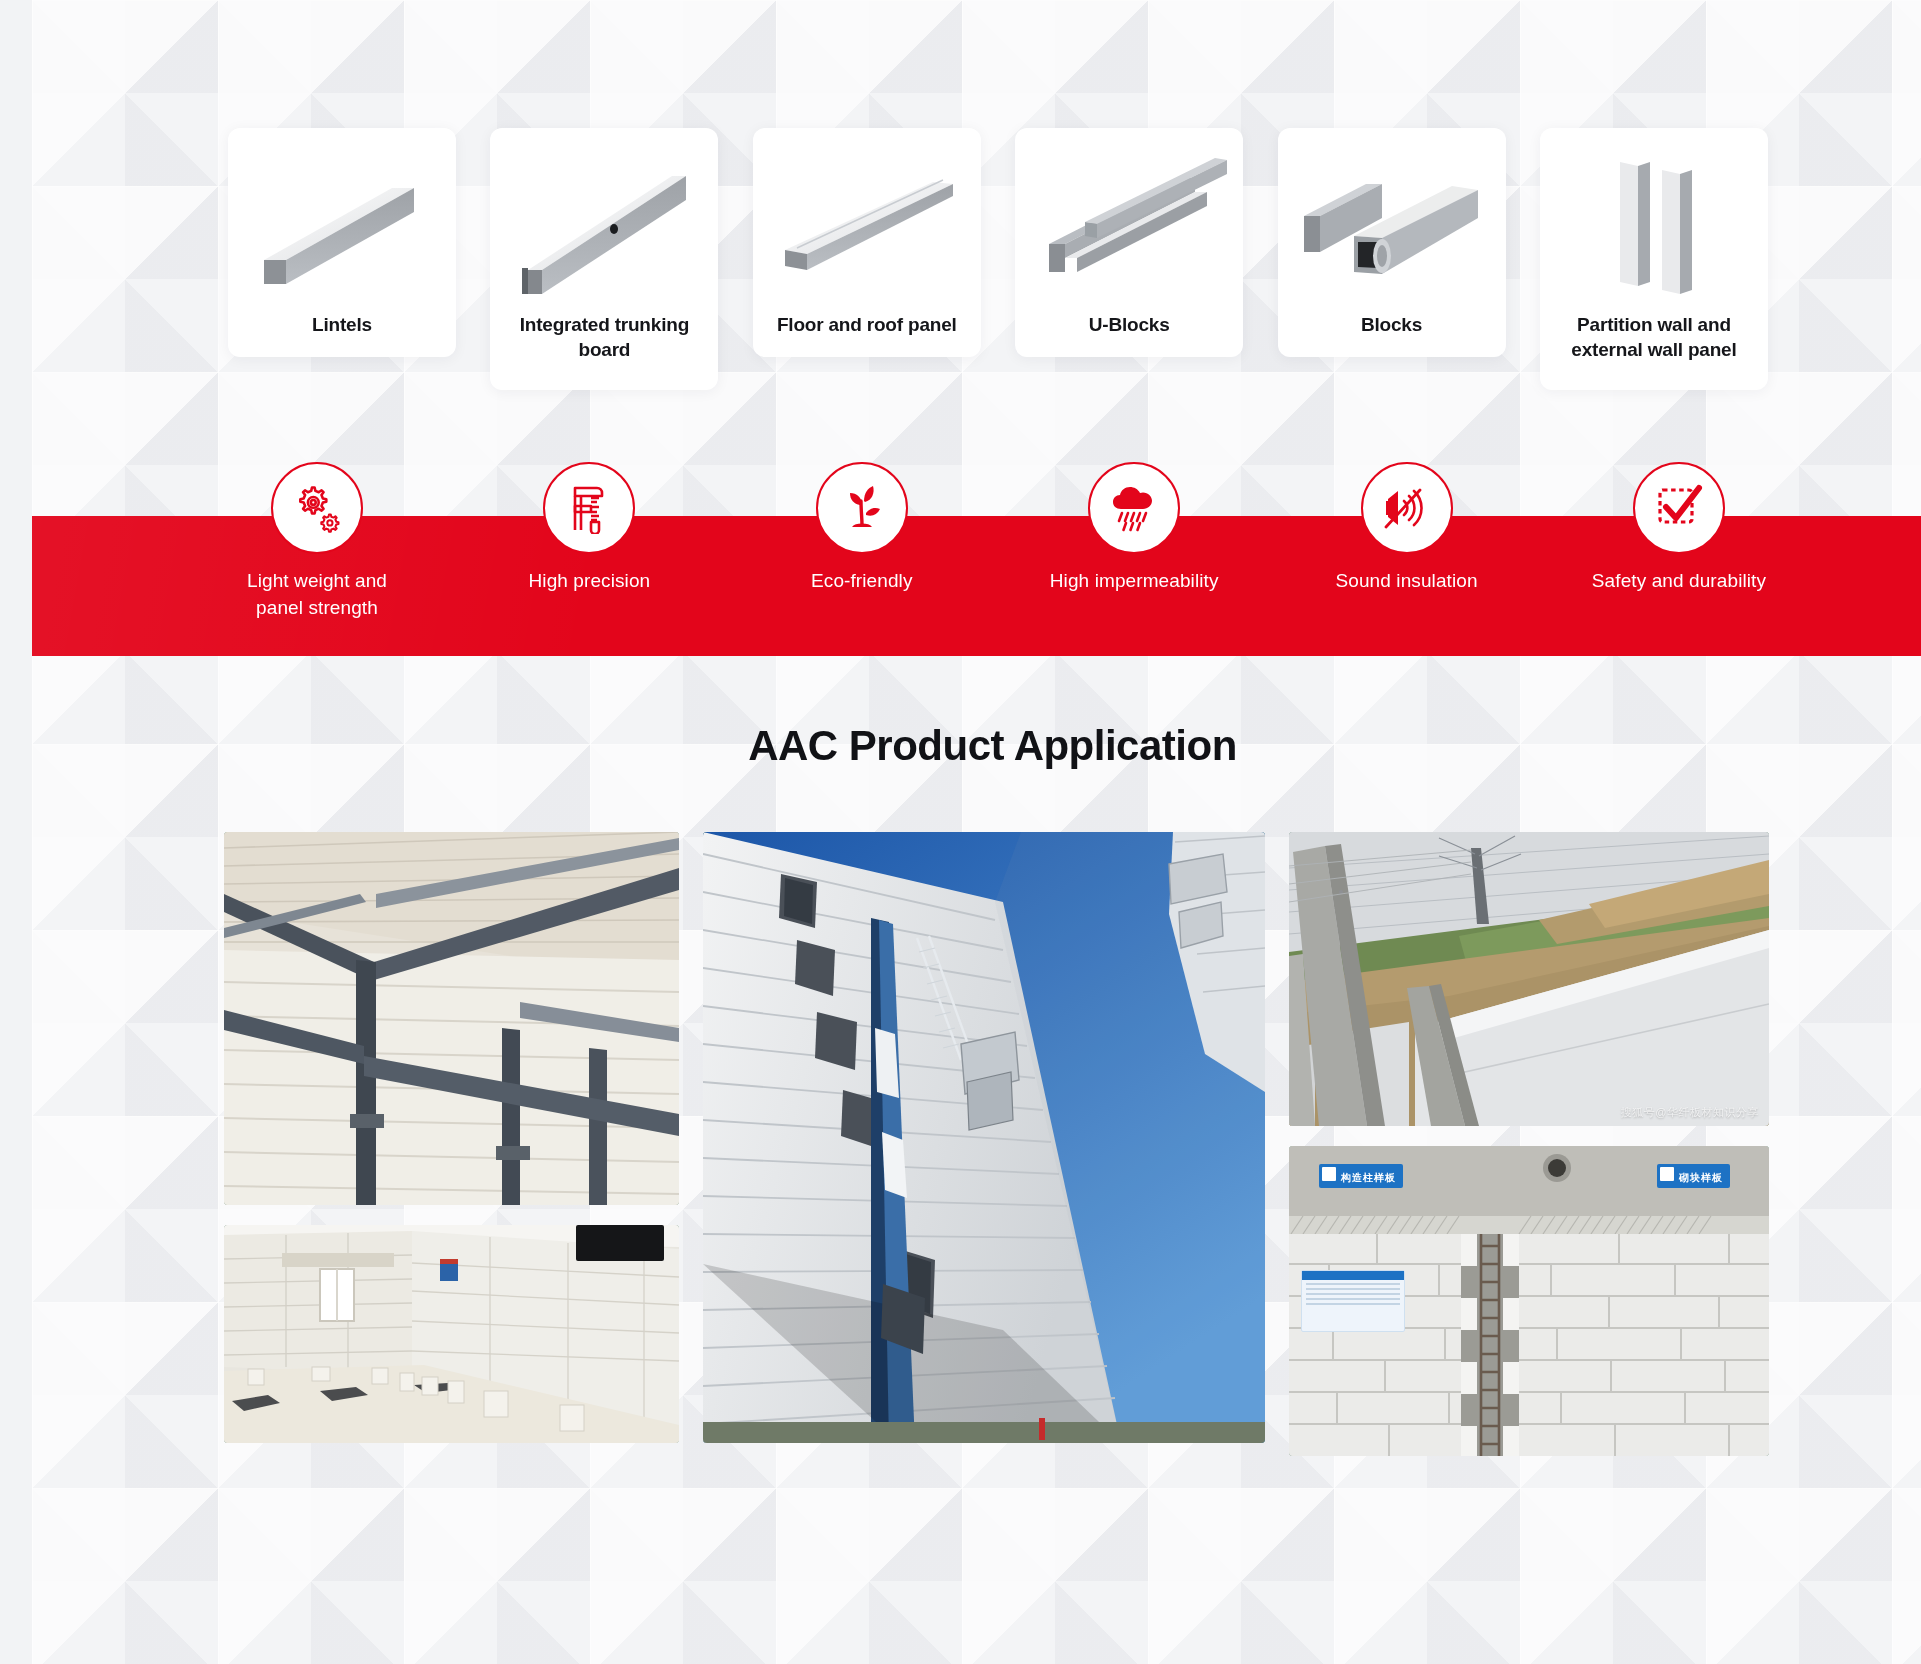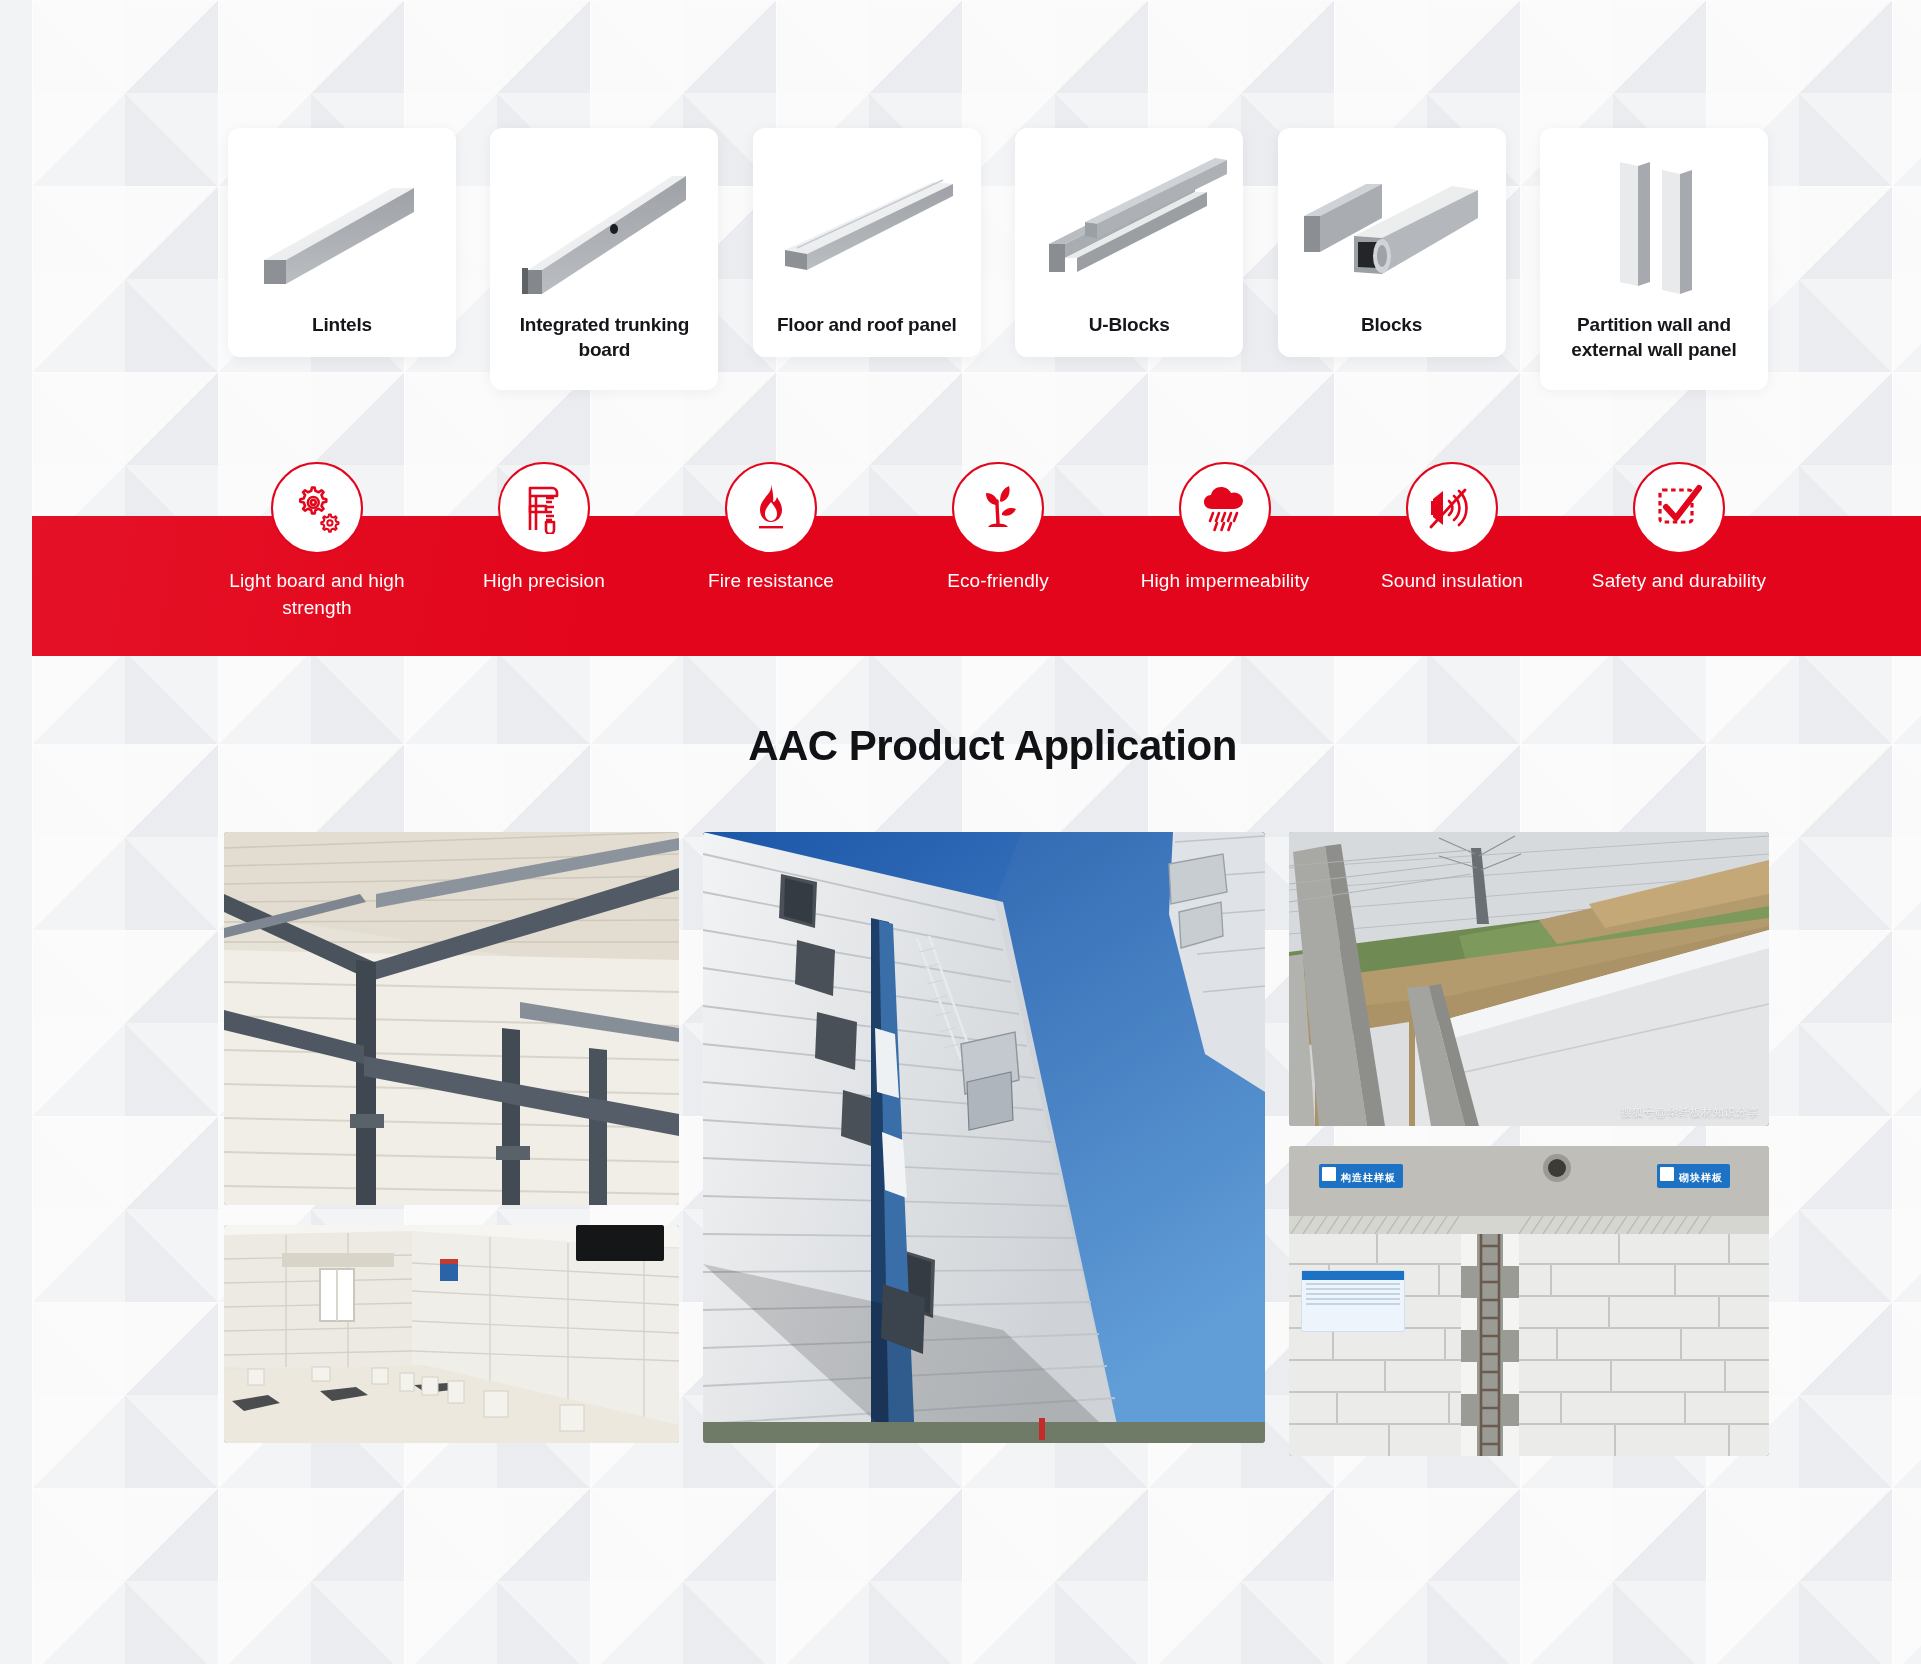--- a/index.html
+++ b/index.html
@@ -332,47 +332,37 @@
     <div class="feature">
       <div class="feature-circle">
         <svg width="54" height="54" viewBox="0 0 54 54" fill="none" stroke="#e3051b" stroke-width="2.6">
           <path d="M22 6.5l2.6.0 .8 3.4 3.3 1.4 2.9-2 1.9 1.9-2 2.9 1.4 3.3 3.4.8v2.6l-3.4.8-1.4 3.3 2 2.9-1.9 1.9-2.9-2-3.3 1.4-.8 3.4H22l-.8-3.4-3.3-1.4-2.9 2-1.9-1.9 2-2.9-1.4-3.3-3.4-.8v-2.6l3.4-.8 1.4-3.3-2-2.9 1.9-1.9 2.9 2 3.3-1.4z" stroke-linejoin="round"></path>
           <circle cx="23.3" cy="21.4" r="5.4"></circle>
           <circle cx="23.3" cy="21.4" r="2.4"></circle>
           <path d="M39 33.5l1.8 0 .5 2.2 2.2.9 1.9-1.3 1.3 1.3-1.3 1.9.9 2.2 2.2.5v1.8l-2.2.5-.9 2.2 1.3 1.9-1.3 1.3-1.9-1.3-2.2.9-.5 2.2H39l-.5-2.2-2.2-.9-1.9 1.3-1.3-1.3 1.3-1.9-.9-2.2-2.2-.5v-1.8l2.2-.5.9-2.2-1.3-1.9 1.3-1.3 1.9 1.3 2.2-.9z" stroke-width="2" stroke-linejoin="round"></path>
           <circle cx="39.9" cy="41.9" r="2.6" stroke-width="2"></circle>
         </svg>
       </div>
-      <div class="feature-label">Light board and high strength</div>
+      <div class="feature-label">Light weight and panel strength</div>
     </div>
 
     <div class="feature">
       <div class="feature-circle">
         <svg width="48" height="52" viewBox="0 0 48 52" fill="none" stroke="#e3051b" stroke-width="2.6" stroke-linejoin="round">
           <path d="M10 6h22c3 0 5 2 5 5v3H10z"></path>
           <path d="M10 14v34"></path>
             <path d="M16 14v34"></path>
           <rect x="10" y="24" width="16" height="6"></rect>
           <path d="M26 16h8M26 20h6M26 25h8M26 30h6M26 34h8M26 38h6"></path>
           <path d="M26 40h8v8a4 4 0 0 1-8 0z"></path>
         </svg>
       </div>
       <div class="feature-label">High precision</div>
     </div>
 
-    <div class="feature">
-      <div class="feature-circle">
-        <svg width="50" height="52" viewBox="0 0 50 52" fill="#e3051b">
-          <path d="M25 2c1 7-3 10-6 14-3 4-5 7-5 12 0 7 5 12 11 12s11-5 11-12c0-6-3-9-5-13-1 3-2 5-4 5 1-7-1-13-2-18z"></path>
-          <path d="M25 20c-3 4-6 7-6 12 0 4 3 7 6 7s6-3 6-7c0-5-3-8-6-12z" fill="#ffffff"></path>
-          <rect x="13" y="44" width="24" height="2.4"></rect>
-        </svg>
-      </div>
-      <div class="feature-label">Fire resistance</div>
-    </div>
 
     <div class="feature">
       <div class="feature-circle">
         <svg width="52" height="50" viewBox="0 0 52 50" fill="#e3051b">
           <path d="M24 22c-6-1-10-5-10-12 7 0 11 4 12 11z"></path>
           <path d="M28 18c0-8 4-13 9-15 2 7-1 14-8 16z"></path>
           <path d="M30 30c4-5 9-6 14-4-3 6-8 8-14 6z"></path>
           <path d="M25 18c0 10 1 17 1 24" stroke="#e3051b" stroke-width="3.4" fill="none" stroke-linecap="round"></path>
           <path d="M16 44c2-2.4 5-3.4 10-3.4S34 41.6 36 44z"></path>
         </svg>

